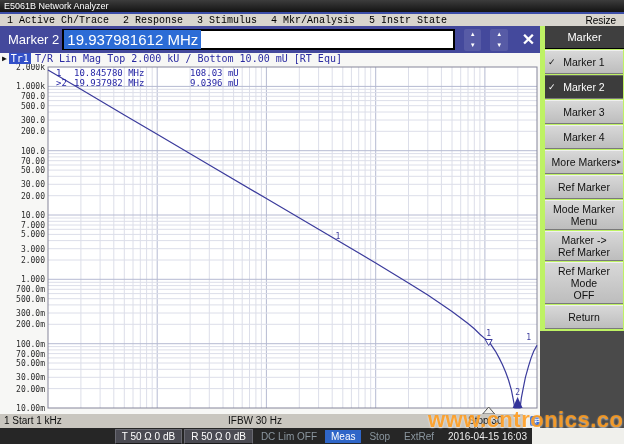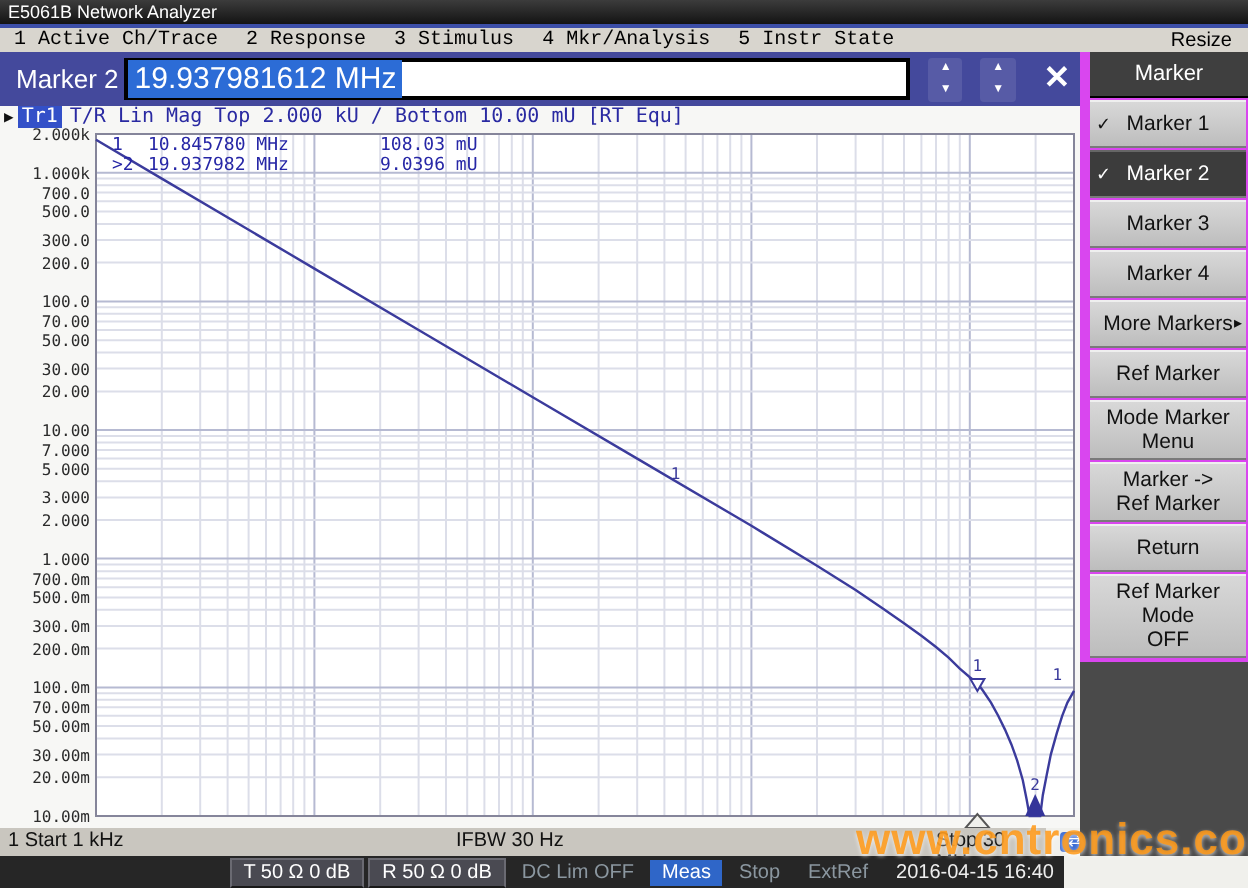--- a/index.html
+++ b/index.html
@@ -51,21 +51,21 @@
 
   
   .statusbar{position:absolute;left:0;top:428px;width:532px;height:16px;background:#262626;display:flex;justify-content:flex-end;align-items:center;font-size:10px;}
   .seg{padding:0 6px;margin-left:2px;line-height:13px;white-space:nowrap;}
   .seg.box{background:#4a4a52;color:#fff;border:1px solid #6a6a72;border-bottom-color:#1a1a1a;}
   .seg.dim{color:#8b97a0;}
   .seg.blue{background:#2f66c8;color:#fff;}
   .seg.plain{color:#eee;padding-right:5px;}
 
   
-  .softpanel{position:absolute;left:540px;top:26px;width:84px;height:402px;background:#d946ef;display:flex;flex-direction:column;}
+  .softpanel{position:absolute;left:540px;top:26px;width:84px;height:402px;background:#bef264;display:flex;flex-direction:column;}
   .softpanel .hdr{margin-left:5px;height:22px;background:#3f3f3f;color:#fff;font-size:11px;text-align:center;line-height:22px;border-bottom:1px solid #000;}
   .skbtn{position:relative;margin:1px 1px 0 5px;min-height:24px;display:flex;align-items:center;justify-content:center;
     text-align:center;font-size:10.5px;line-height:12px;color:#111;background:linear-gradient(#d8d8d8,#bdbdbd);
     border-top:1px solid #efefef;border-bottom:1px solid #7a7a7a;padding:2px 6px;white-space:pre-line;box-sizing:border-box;}
   .skbtn.active{background:#3c3c3c;color:#fff;border-top-color:#666;}
   .skbtn .check{position:absolute;left:3px;top:50%;transform:translateY(-50%);font-size:9px;}
   .skbtn .sarr{position:absolute;right:2px;top:50%;transform:translateY(-50%);font-size:8px;}
   .skfill{flex:1;background:#4a4a4a;margin-top:2px;}
 
   
@@ -251,37 +251,37 @@
 
   <div class="statusbar">
     <span id="status-segs" style="display:flex;align-items:center;">
         <span class="seg box">T 50 Ω 0 dB</span>
         <span class="seg box">R 50 Ω 0 dB</span>
         <span class="seg dim">DC Lim OFF</span>
         <span class="seg blue">Meas</span>
         <span class="seg dim">Stop</span>
         <span class="seg dim">ExtRef</span>
       </span>
-    <span class="seg plain">2016-04-15 16:40</span>
+    <span class="seg plain">2016-04-15 16:03</span>
   </div>
 
   <div class="softpanel">
     <div class="hdr">Marker</div>
     <div id="softkeys" style="display:flex;flex-direction:column;">
         <div class="skbtn"><span class="check">✓</span><span>Marker 1</span></div>
         <div class="skbtn active"><span class="check">✓</span><span>Marker 2</span></div>
         <div class="skbtn"><span>Marker 3</span></div>
         <div class="skbtn"><span>Marker 4</span></div>
         <div class="skbtn"><span>More Markers</span><span class="sarr">▸</span></div>
         <div class="skbtn"><span>Ref Marker</span></div>
         <div class="skbtn"><span>Mode Marker
 Menu</span></div>
         <div class="skbtn"><span>Marker -&gt;
 Ref Marker</span></div>
-        <div class="skbtn"><span>Return</span></div>
         <div class="skbtn"><span>Ref Marker Mode
 OFF</span></div>
+        <div class="skbtn"><span>Return</span></div>
       </div>
     <div class="skfill"></div>
   </div>
 
   <div class="watermark">www.cntronics.com</div>
 </div>
 
 </body></html>

